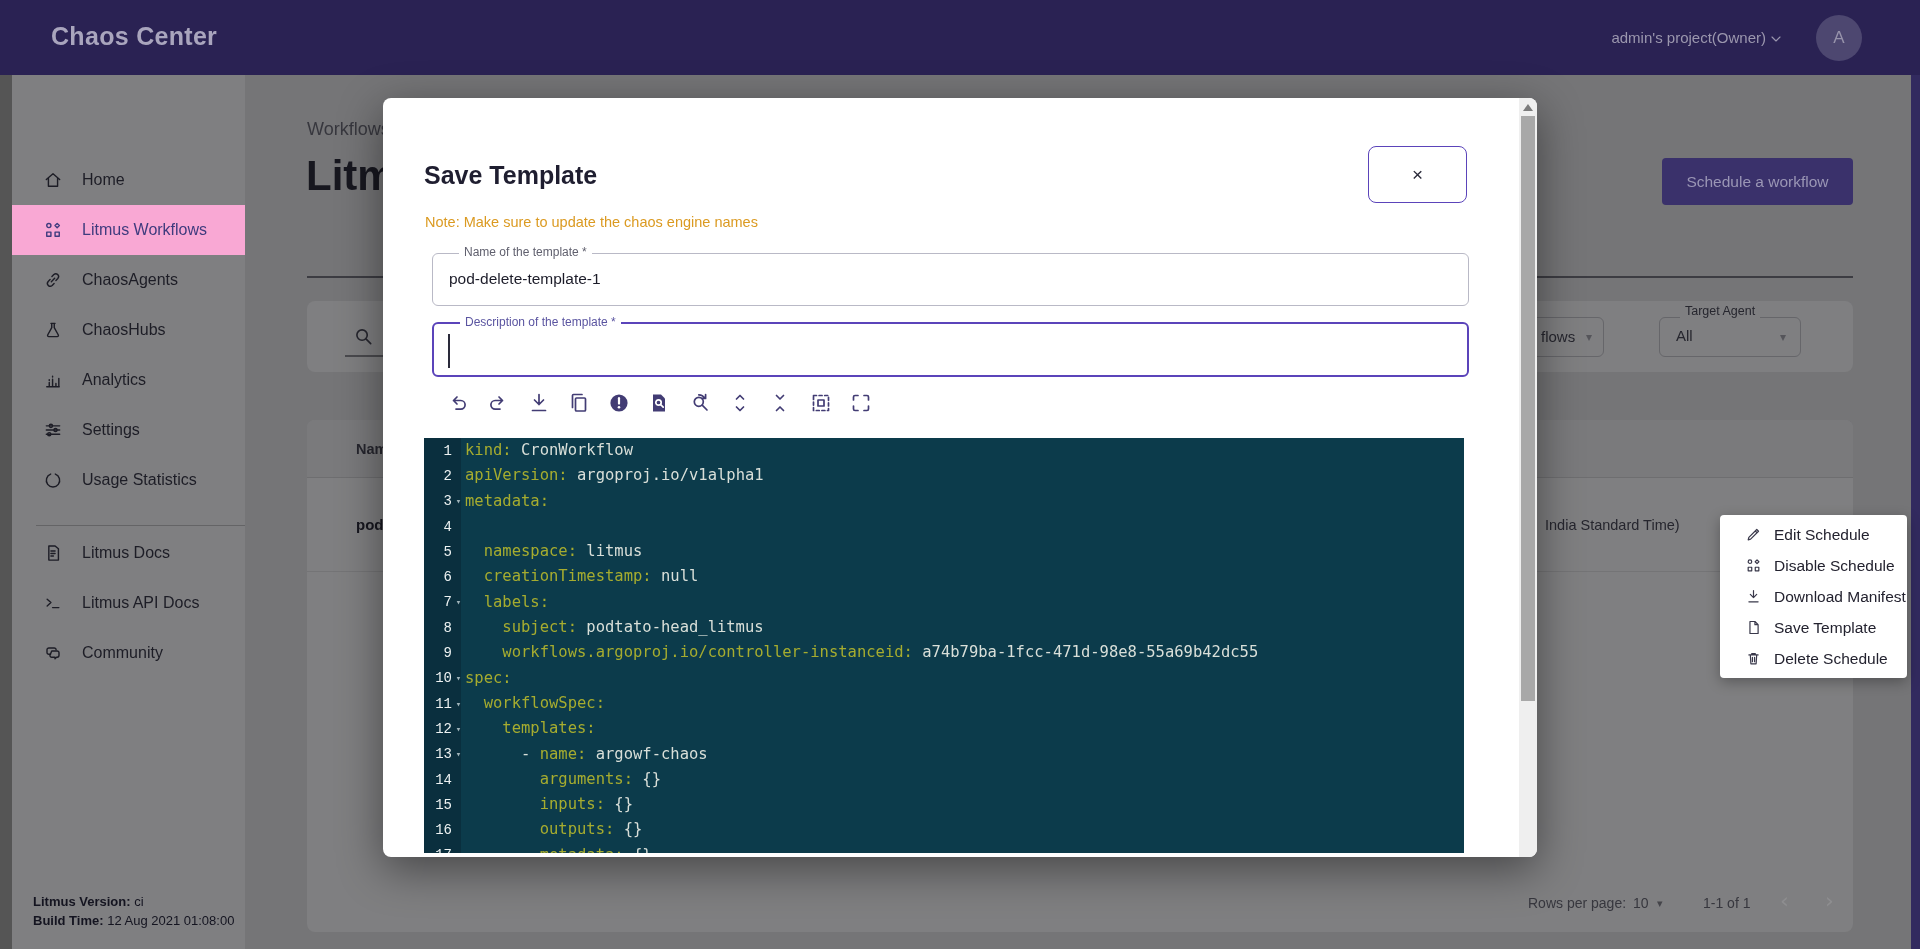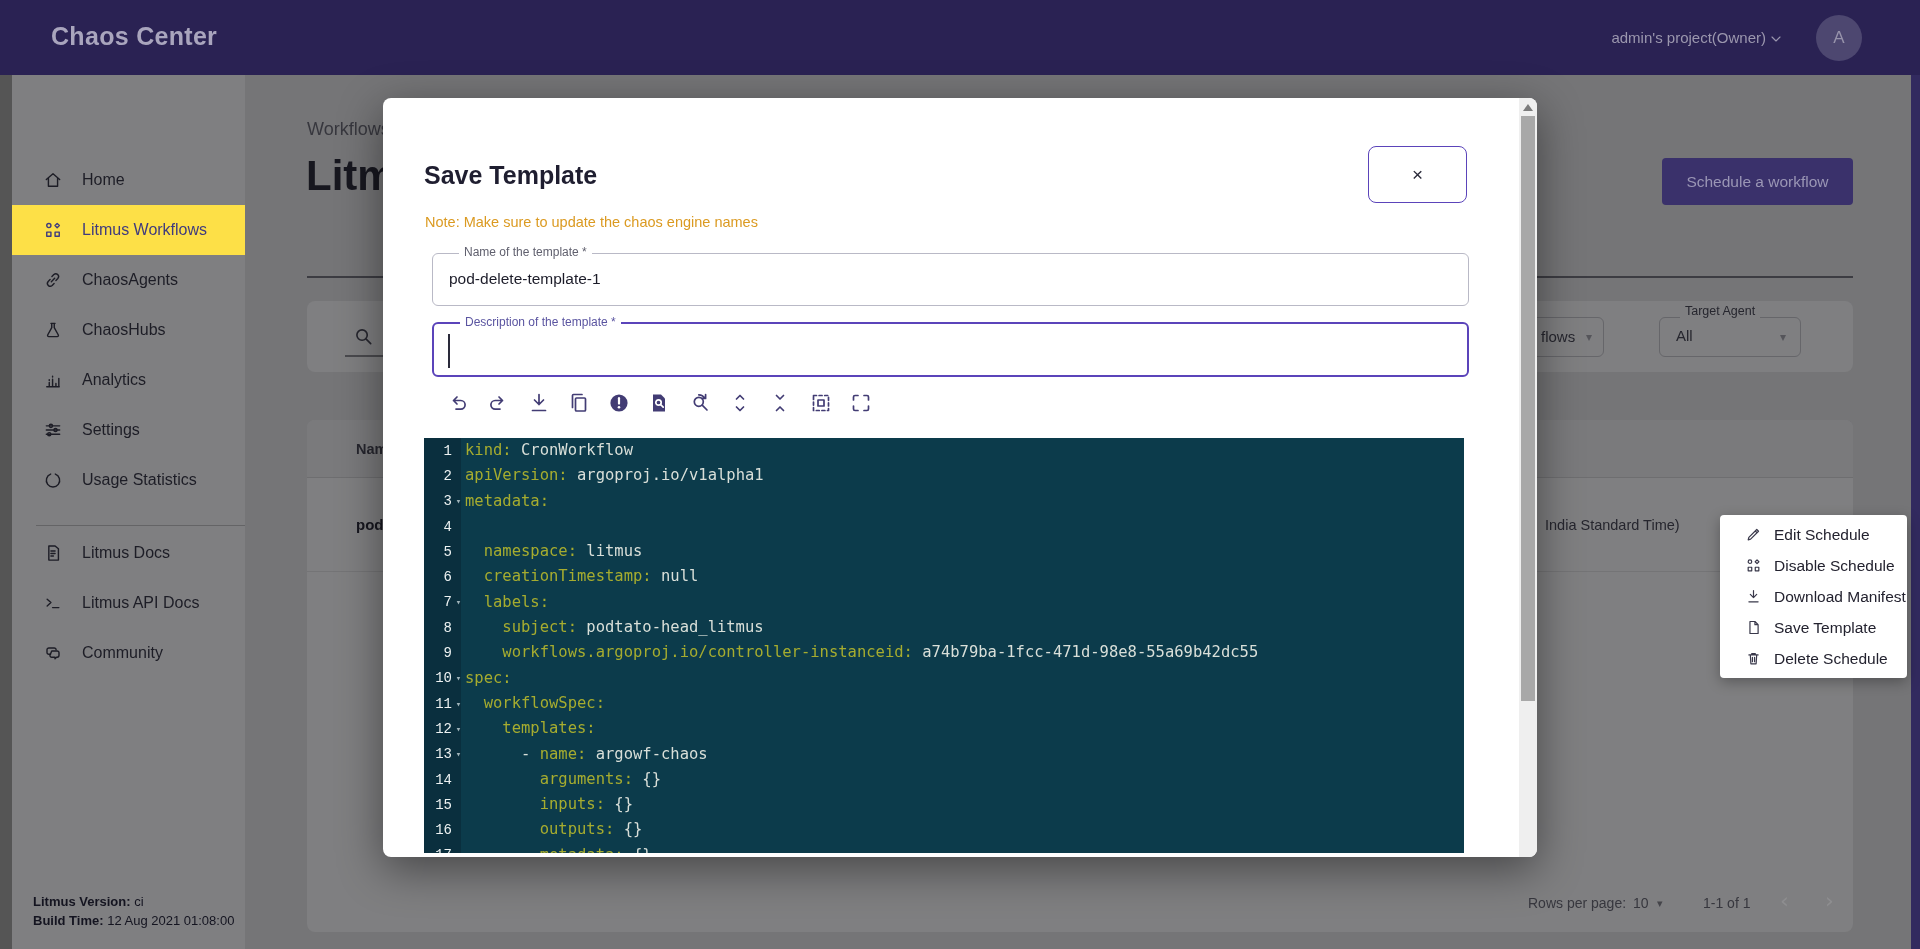--- a/index.html
+++ b/index.html
@@ -11,21 +11,21 @@
   #brand{position:absolute;left:51px;top:22px;font-size:25px;font-weight:700;color:#A9A5BD;letter-spacing:.3px;}
   #project{position:absolute;left:1600px;top:29px;width:166px;font-size:15px;color:#9B97AE;text-align:right;}
   #proj-chevron{position:absolute;left:1768px;top:31px;width:16px;height:16px;color:#9B97AE;}
   #avatar{position:absolute;left:1816px;top:15px;width:46px;height:46px;border-radius:50%;background:#4D4770;
           color:#9793AB;font-size:17px;display:flex;align-items:center;justify-content:center;}
 
   
   #sidebar{position:absolute;left:12px;top:75px;width:245px;height:874px;background:#7F7F81;z-index:1;padding-top:80px;box-sizing:border-box;}
   .sb-item{height:50px;display:flex;align-items:center;color:#1D1D26;font-size:16px;cursor:pointer;}
   .sb-item .sb-ico{width:20px;height:20px;margin-left:31px;margin-right:19px;flex:0 0 auto;}
-  .sb-item.active{background:#fde047;color:#3F3B7E;}
+  .sb-item.active{background:#f9a8d4;color:#3F3B7E;}
   .sb-divider{height:1px;background:#646466;margin:20px 0 2px 24px;}
   #sb-footer{position:absolute;left:33px;top:892px;font-size:13px;color:#141420;line-height:19px;z-index:1;}
   #sb-footer b{font-weight:700;}
   svg.ico{display:block;width:100%;height:100%;fill:none;stroke:currentColor;stroke-width:1.7;stroke-linecap:round;stroke-linejoin:round;}
 
   
   #main{position:absolute;left:245px;top:75px;width:1675px;height:874px;background:#757577;z-index:1;}
   #breadcrumb{position:absolute;left:307px;top:119px;font-size:18px;color:#37373E;z-index:1;}
   #page-title{position:absolute;left:306px;top:152px;font-size:42px;font-weight:700;color:#17171F;z-index:1;}
   #schedule-btn{position:absolute;left:1662px;top:158px;width:191px;height:47px;background:#3A316B;border-radius:4px;

